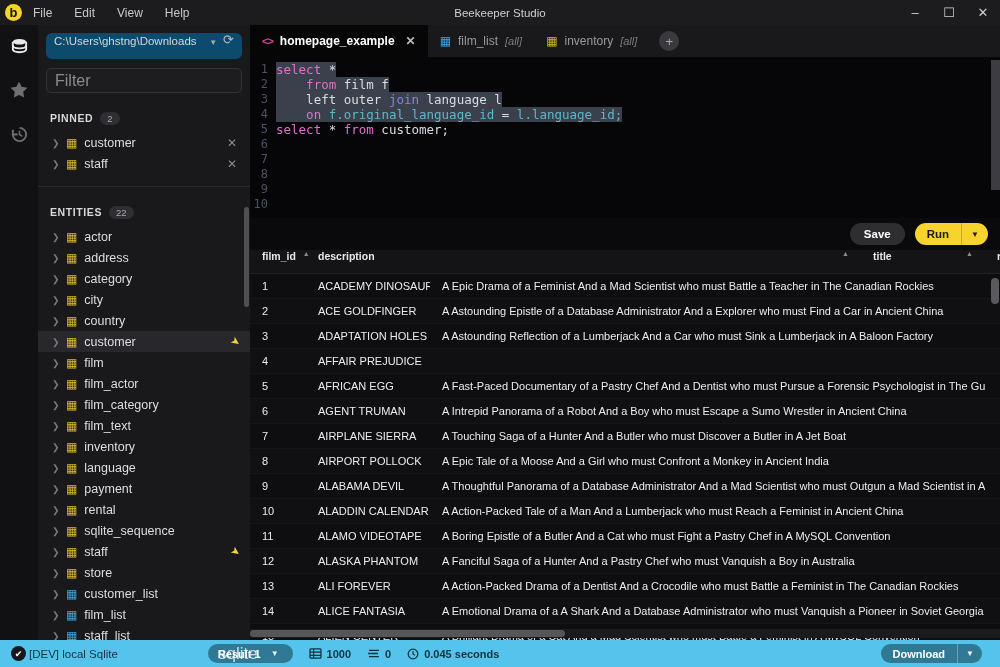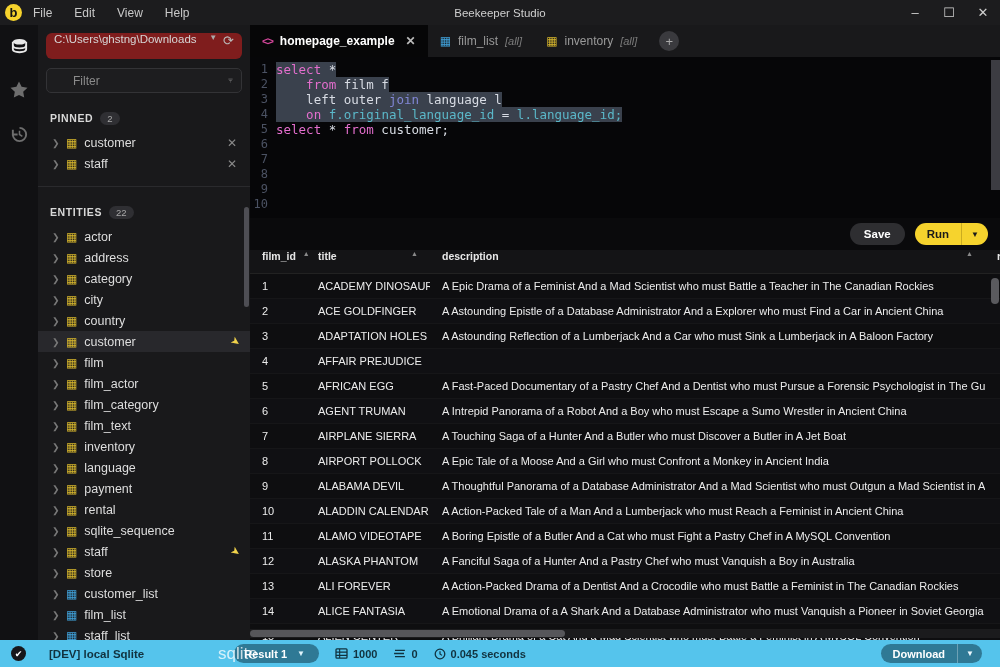--- a/index.html
+++ b/index.html
@@ -14,26 +14,26 @@
   #win-title { position:absolute; left:0; right:0; text-align:center; color:#cfcfcf; font-size:11.5px; pointer-events:none; }
   #win-controls { margin-left:auto; display:flex; z-index:2; }
   .win-btn { width:34px; height:25px; color:#cfcfcf; font-size:13px; display:flex; align-items:center; justify-content:center; }
 
   
   #rail { position:absolute; top:25px; left:0; width:38px; height:615px; background:#111113; display:flex; flex-direction:column; align-items:center; padding-top:10px; gap:22px; }
   .rail-icon { width:22px; height:22px; display:flex; align-items:center; justify-content:center; }
 
   
   #sidebar { position:absolute; top:25px; left:38px; width:212px; height:615px; background:#19191b; overflow:hidden; }
-  #conn-pill { margin:8px 8px 0 8px; height:26px; background:#7f1d1d; border-radius:6px; display:flex; align-items:flex-start; padding:0 8px; }
+  #conn-pill { margin:8px 8px 0 8px; height:26px; background:#0c4a6e; border-radius:6px; display:flex; align-items:flex-end; padding:12px 8px; }
   #conn-path { flex:1; color:#d6d6d6; font-size:11.5px; white-space:nowrap; overflow:hidden; }
   .caret { font-size:8px; color:#aaa; margin:0 4px; }
   .refresh { color:#bbb; font-size:13px; margin-left:2px; }
   #filter-box { margin:9px 8px 0 8px; height:25px; border:1px solid #333336; border-radius:5px; display:flex; align-items:center; padding:0 8px; background:#1d1d1f; }
-  #filter-input { flex:1; background:transparent; border:none; outline:none; color:#fca5a5; font-size:12px;margin-left:18px; }
+  #filter-input { flex:1; background:transparent; border:none; outline:none; color:#fca5a5; font-size:16px; }
   #filter-input::placeholder { color:#8b8b8b; }
 
   .section-head { display:flex; align-items:center; gap:7px; padding:0 12px; margin-top:16px; height:18px; }
   .section-title { color:#d8d8d8; font-weight:bold; font-size:10.5px; letter-spacing:.6px; }
   .badge { background:#2f2f33; color:#a9a9a9; font-size:9.5px; border-radius:8px; padding:1px 7px; }
   .divider { border-top:1px solid #2a2a2d; margin:12px 0 0 0; }
 
   .ent-list { margin-top:5px; }
   .ent-row { display:flex; align-items:center; height:21px; padding:0 10px 0 14px; gap:7px; }
   .ent-row.hl { background:#28282c; }
@@ -89,21 +89,21 @@
   .g-row { display:flex; height:25px; align-items:center; font-size:11px; color:#ececec; border-bottom:1px solid #161618; background:#0e0e10; }
   .g-row:nth-child(even) { background:#101013; }
   .g-cell { padding:0 12px; white-space:nowrap; overflow:hidden; }
   #grid-vscroll { position:absolute; right:1px; top:28px; width:8px; height:26px; background:#5a5a5e; border-radius:4px; }
   #grid-hscroll { position:absolute; left:0; bottom:2px; width:100%; height:9px; background:#1b1b1d; }
   #grid-hthumb { position:absolute; left:0; top:1px; width:315px; height:7px; background:#56565a; border-radius:4px; }
 
   
   #statusbar { position:absolute; left:0; bottom:0; width:1000px; height:27px; background:#55c4ec; display:flex; align-items:center; color:#11323f; z-index:31; }
   #status-check { width:15px; height:15px; margin-left:11px; background:#17171a; border-radius:50%; color:#fff; font-size:9px; display:flex; align-items:center; justify-content:center; }
-  #conn-name { font-weight:bold; font-size:11.5px; margin-left:23px; }
+  #conn-name { font-weight:normal; font-size:11.5px; margin-left:3px; }
   #driver { font-size:17px; color:rgba(255,255,255,.75); position:absolute; left:218px; }
   .pill { background:rgba(17,60,78,.55); color:#fff; border-radius:12px; height:19px; display:flex; align-items:center; font-size:11px; font-weight:bold; }
   #result-pill { margin-left:90px; padding:0 10px; gap:6px; }
   #result-pill .caret { color:#dff4fc; }
   .stat { display:flex; align-items:center; gap:5px; font-size:11px; font-weight:bold; margin-left:16px; }
   .stat .ico { font-size:11px; }
   #download-pill { margin-left:auto; margin-right:18px; overflow:hidden; }
   #download-pill .dl-label { padding:0 12px; }
   #download-pill .dl-caret { border-left:1px solid rgba(255,255,255,.3); padding:0 8px; font-size:8px; height:100%; display:flex; align-items:center; color:#eaf7fd; }
 
@@ -370,26 +370,26 @@
         <span class="run-caret">▼</span>
       </button>
     </div>
 
     <div id="grid">
       <div id="grid-head">
         <div class="gh-cell col-id">
           <span>film_id</span>
           <span class="sort">▲</span>
         </div>
+        <div class="gh-cell col-desc">
+          <span>description</span>
+          <span class="sort right">▲</span>
+        </div>
         <div class="gh-cell col-title">
           <span>title</span>
-          <span class="sort right">▲</span>
-        </div>
-        <div class="gh-cell col-desc">
-          <span>description</span>
           <span class="sort right">▲</span>
         </div>
         <div class="gh-cell col-extra">
           <span>r</span>
         </div>
       </div>
       <div id="grid-body">
           <div class="g-row">
             <div class="g-cell col-id">1</div>
             <div class="g-cell col-title">ACADEMY DINOSAUR</div>

